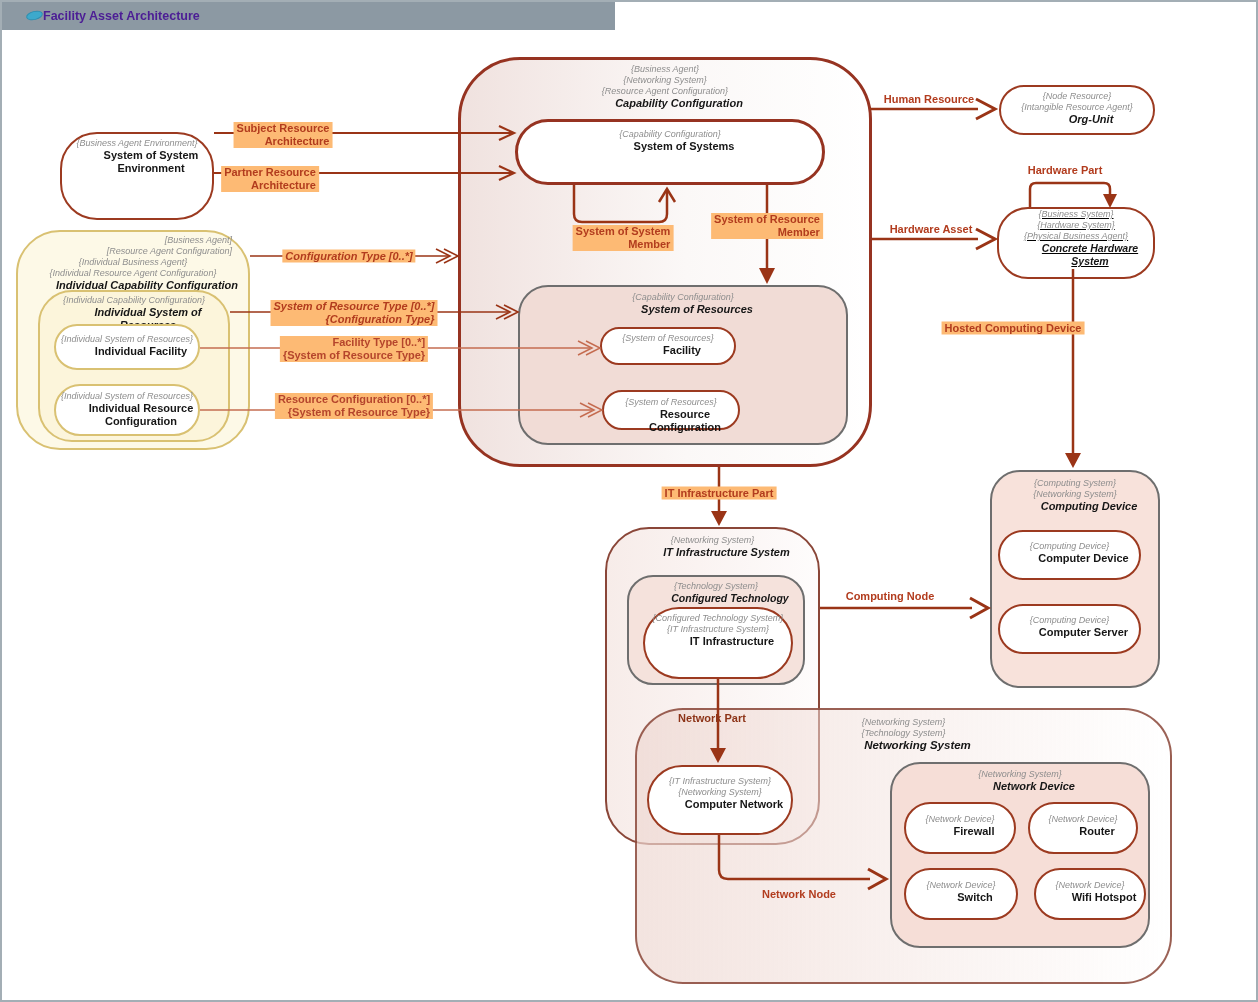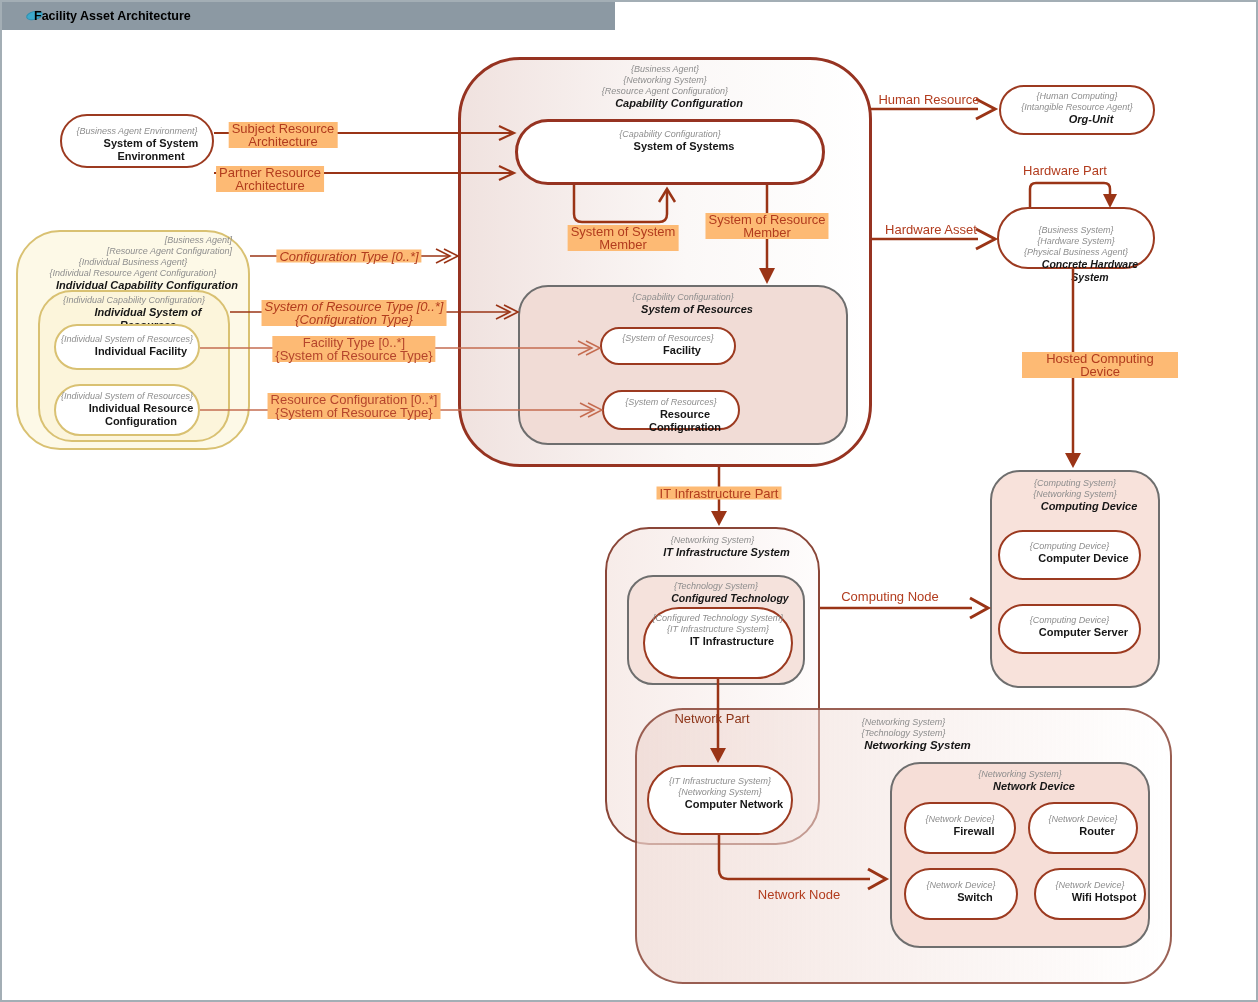--- a/index.html
+++ b/index.html
@@ -12,34 +12,34 @@
   .titlebar {
     position:absolute; left:0; top:0; width:613px; height:28px;
     background:#8c99a3;
   }
   .titlebar .ticon {
     position:absolute; left:24px; top:9px; width:17px; height:9px;
     background:#3da9cc; border:1px solid #2f8fb0; border-radius:50%;
     transform:rotate(-14deg);
   }
   .titlebar .ttext {
-    position:absolute; left:32px; top:0; line-height:28px;
-    color:#000000; font-weight:bold; font-size:12.5px;
+    position:absolute; left:41px; top:0; line-height:28px;
+    color:#4c1d95; font-weight:bold; font-size:12.5px;
   }
   .nd { position:absolute; text-align:center; }
   .st  { font-style:italic; font-size:9px; line-height:11px; color:#8e8e8e; white-space:pre-line; }
   .ttl { font-weight:bold; font-size:11px; line-height:13px; color:#161616; white-space:pre-line;margin-left:28px; }
   .ttl.i { font-style:italic; }
   .rb  { border:2.5px solid #9c3a20; background:#fff; }      
   .gb  { border:2.5px solid #6e6e6e; }                        
   .yb  { border:2.5px solid #d9c172; }                        
   svg.wires { position:absolute; left:0; top:0; pointer-events:none; }
   .elab {
     position:absolute; transform:translate(-50%,-50%);
-    font-weight:normal; font-size:13px; line-height:13px; text-align:center;
+    font-weight:bold; font-size:11px; line-height:13px; text-align:right;
     color:#b23c1e; white-space:pre-line;
   }
   .elab.wbg { background:#fdba74; padding:0 3px; }
   .elab.it  { font-style:italic; }
   .elab.sal { color:#b5452c; }
   .elab.dk  { color:#8d3418; }
   .corner {
     position:absolute; top:3px; right:16px; text-align:right;
     font-style:italic; font-size:9px; line-height:11px; color:#8e8e8e;
   }
@@ -102,33 +102,33 @@
   <div class="nd rb" style="left:598px;top:325px;width:136px;height:38px;border-radius:19px;padding-top:4px;">
     <div class="st">{System of Resources}</div>
     <div class="ttl">Facility</div>
   </div>
 
   <div class="nd rb" style="left:600px;top:388px;width:138px;height:40px;border-radius:20px;padding-top:5px;">
     <div class="st">{System of Resources}</div>
     <div class="ttl">Resource Configuration</div>
   </div>
 
-  <div class="nd rb" style="left:58px;top:112px;width:154px;height:54px;border-radius:37px;padding-top:10px;">
+  <div class="nd rb" style="left:58px;top:130px;width:154px;height:88px;border-radius:37px;padding-top:4px;">
     <div class="st">{Business Agent Environment}</div>
     <div class="ttl">System of System
 Environment</div>
   </div>
 
   <div class="nd rb" style="left:997px;top:83px;width:156px;height:50px;border-radius:25px;padding-top:4px;">
-    <div class="st">{Human Computing}</div>
+    <div class="st">{Node Resource}</div>
     <div class="st">{Intangible Resource Agent}</div>
     <div class="ttl i">Org-Unit</div>
   </div>
 
-  <div class="nd rb" style="left:995px;top:205px;width:158px;height:62px;border-radius:31px;padding-top:16px;">
+  <div class="nd rb" style="left:995px;top:205px;width:158px;height:72px;border-radius:31px;padding-top:0;text-decoration:underline;">
     <div class="st">{Business System}</div>
     <div class="st">{Hardware System}</div>
     <div class="st">{Physical Business Agent}</div>
     <div class="ttl i" style="font-size:10.5px;">Concrete Hardware System</div>
   </div>
 
   <div class="nd gb" style="left:988px;top:468px;width:170px;height:218px;border-radius:30px;background:#f8e2db;padding-top:6px;">
     <div class="st">{Computing System}</div>
     <div class="st">{Networking System}</div>
     <div class="ttl i">Computing Device</div>
@@ -272,19 +272,19 @@
 {System of Resource Type}</div>
   <div class="elab wbg sal" style="left:352px;top:404px;">Resource Configuration [0..*]
 {System of Resource Type}</div>
   <div class="elab wbg" style="left:621px;top:236px;">System of System
 Member</div>
   <div class="elab wbg" style="left:765px;top:224px;">System of Resource
 Member</div>
   <div class="elab" style="left:927px;top:97px;">Human Resource</div>
   <div class="elab" style="left:1063px;top:168px;">Hardware Part</div>
   <div class="elab" style="left:929px;top:227px;">Hardware Asset</div>
-  <div class="elab wbg" style="left:1098px;top:326px;margin-top:37px;">Hosted Computing Device</div>
+  <div class="elab wbg" style="left:1011px;top:326px;">Hosted Computing Device</div>
   <div class="elab wbg" style="left:717px;top:491px;">IT Infrastructure Part</div>
   <div class="elab" style="left:888px;top:594px;">Computing Node</div>
   <div class="elab dk" style="left:710px;top:716px;">Network Part</div>
   <div class="elab" style="left:797px;top:892px;">Network Node</div>
 
 </div>
 
 </body></html>

